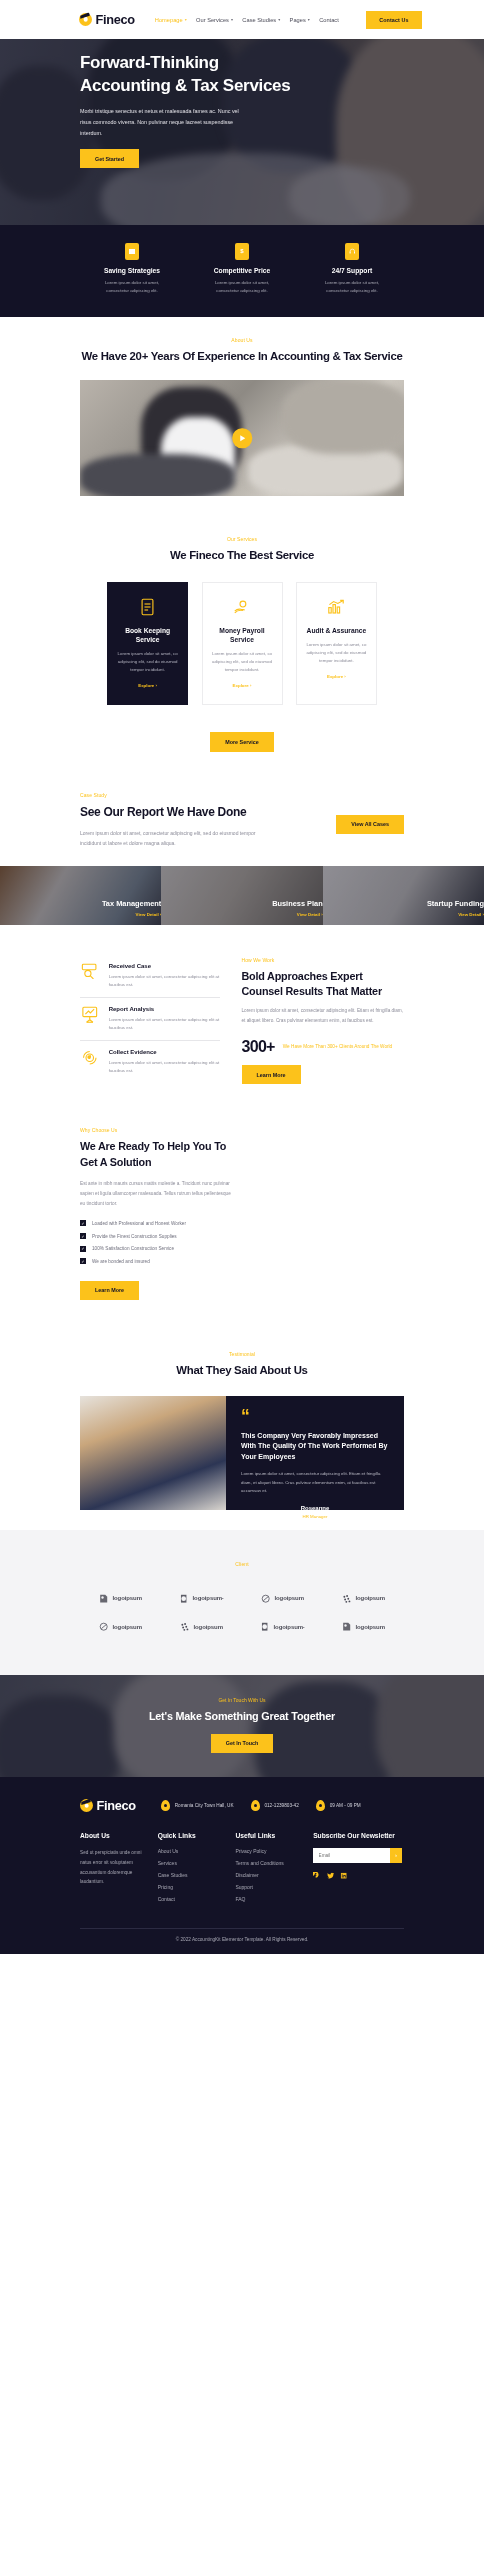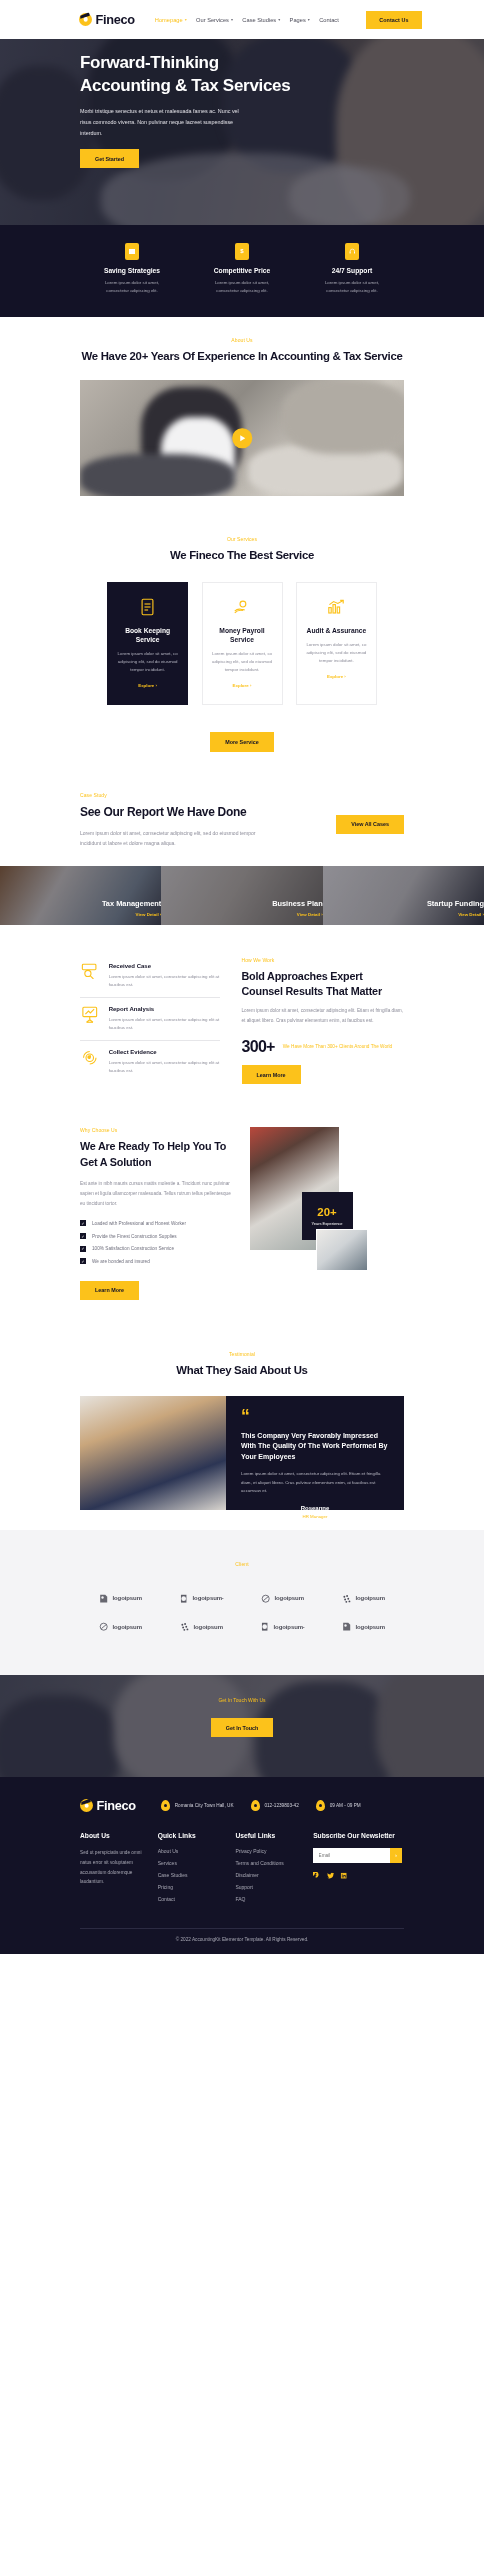--- a/index.html
+++ b/index.html
@@ -523,28 +523,20 @@
           <span class="check-box">✓</span>
           <span class="check-label">100% Satisfaction Construction Service</span>
         </div>
         <div class="check-item">
           <span class="check-box">✓</span>
           <span class="check-label">We are bonded and insured</span>
         </div>
       </div>
       <button class="btn-yellow">Learn More</button>
     </div>
-    <div class="why-right">
-      <div class="why-img-main"></div>
-      <div class="why-badge">
-        <div class="num">20+</div>
-        <div class="lbl">Years Experience</div>
-      </div>
-      <div class="why-img-sm"></div>
-    </div>
   </div>
 
   <div class="sec">
     <div class="eyebrow">Testimonial</div>
     <div class="sec-title">What They Said About Us</div>
     <div class="testi-card">
       <div class="testi-img"></div>
       <div class="testi-body">
         <div class="quote">“</div>
         <div class="testi-title">This Company Very Favorably Impressed With The Quality Of The Work Performed By Your Employees</div>
@@ -626,20 +618,21 @@
   </div>
 
   <div class="cta">
     <span class="blob k1"></span>
       <span class="blob k2"></span>
       <span class="blob k3"></span>
       <span class="blob k4"></span>
     <div class="cta-ov"></div>
     <div class="cta-inner">
       <div class="cta-eyebrow">Get In Touch With Us</div>
+      <div class="cta-title">Let's Make Something Great Together</div>
       <button class="btn-yellow">Get In Touch</button>
     </div>
   </div>
 
   <div class="footer">
     <div class="foot-top">
       <div class="brand">
         <span class="brand-mark"></span>
         <span class="brand-name light">Fineco</span>
       </div>

